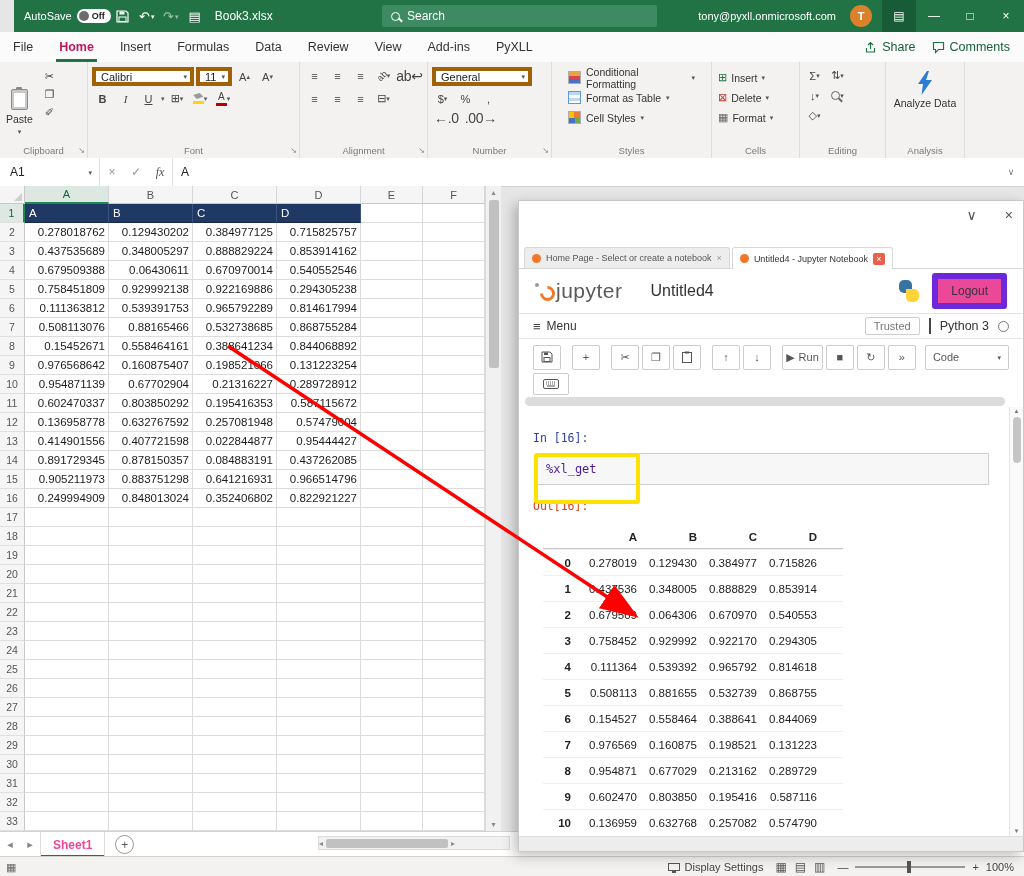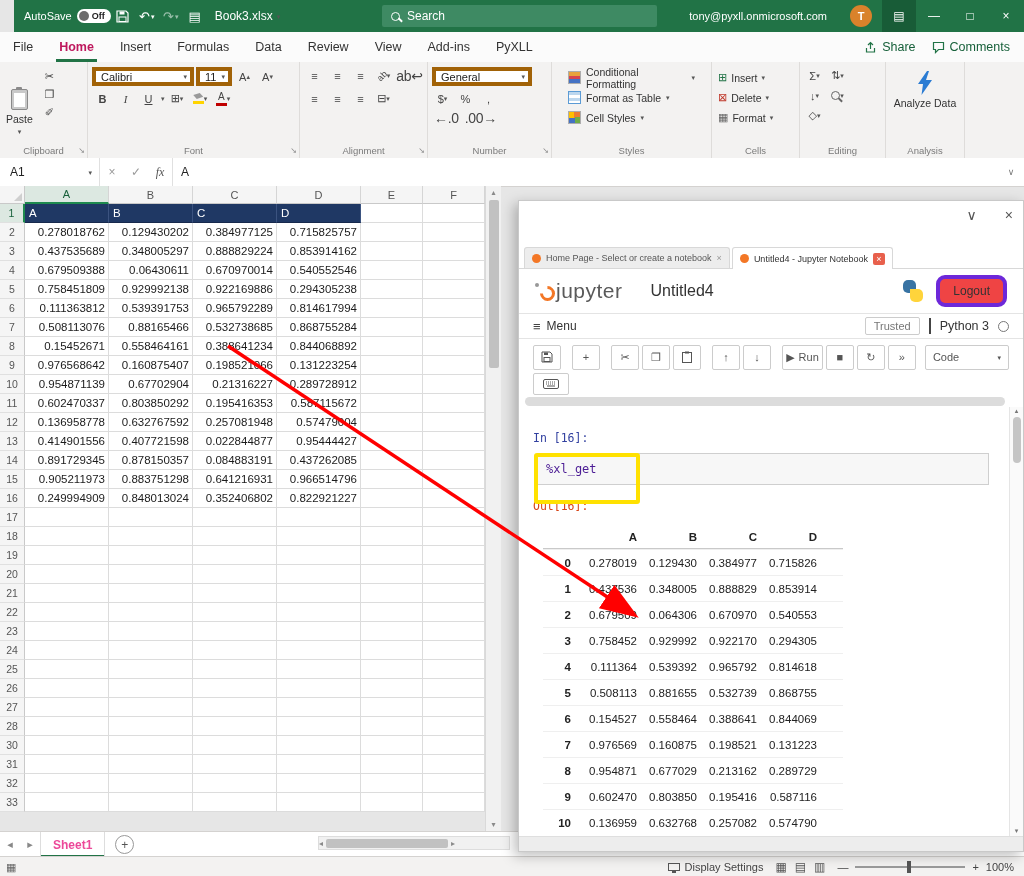--- a/index.html
+++ b/index.html
@@ -13,21 +13,21 @@
   .as-state{color:#222;font-size:9px;font-weight:700}
   .tb-btn{min-width:24px;height:32px;display:inline-flex;align-items:center;justify-content:center;gap:1px;font-size:13px;color:#fff}
   .tb-btn .chev{color:#fff}
   .dim{opacity:.55}
   .tb-doc{display:flex;align-items:center;gap:4px;font-size:12px;margin-left:8px;color:#fff}
   .tb-search{position:absolute;left:368px;top:5px;width:266px;height:22px;background:#3E8A63;border-radius:2px;display:flex;align-items:center;padding-left:9px;gap:7px;font-size:12px;color:#fff}
   .mag{width:9px;height:9px;border:1.5px solid #fff;border-radius:50%;display:inline-block;position:relative;box-sizing:border-box}
   .mag:after{content:"";position:absolute;width:5px;height:1.5px;background:#fff;right:-4px;bottom:-1px;transform:rotate(45deg)}
   .mag.g{border-color:#666}.mag.g:after{background:#666}
   .tb-right{position:absolute;right:0;top:0;height:32px;display:flex;align-items:center}
-  .tb-email{font-size:11px;margin-right:23px;color:#fff}
+  .tb-email{font-size:11px;margin-right:14px;color:#fff}
   .avatar{width:22px;height:22px;border-radius:50%;background:#D9822B;display:flex;align-items:center;justify-content:center;font-size:11px;font-weight:700;margin-right:10px;color:#fff}
   .tb-dark{width:34px;height:32px;background:#185C37;display:flex;align-items:center;justify-content:center;font-size:12px;color:#fff}
   .wbtn{width:36px;height:32px;display:flex;align-items:center;justify-content:center;font-size:12px;color:#fff}
   
   .rtabs{position:absolute;top:32px;left:0;right:0;height:30px;background:#FBFBFB;display:flex;align-items:center;font-size:12.5px;color:#333;border-bottom:1px solid #E6E4E2}
   .rtab{padding:0 13px;height:100%;display:flex;align-items:center;position:relative;white-space:nowrap}
   .rtab.active{color:#be185d;font-weight:700}
   .rtab.active:after{content:"";position:absolute;left:10px;right:10px;bottom:0;height:3px;background:#217346}
   .rtabs-right{margin-left:auto;display:flex;align-items:center;gap:16px;padding-right:14px;color:#17603A;font-size:12.5px}
   .rtabs-right .item{display:flex;align-items:center;gap:5px}
@@ -122,21 +122,21 @@
   .jhead{position:absolute;top:72px;left:16px;right:16px;height:36px;display:flex;align-items:center}
   .jlogo{display:flex;align-items:flex-end;gap:1px}
   .jdot{width:4px;height:4px;background:#989898;border-radius:50%;margin-bottom:16px}
   .moon{width:15px;height:15px;border-radius:50%;border:3.5px solid #F37726;border-top-color:transparent;transform:rotate(-45deg);box-sizing:border-box;margin-bottom:2px}
   .jword{font-size:21px;color:#5A5A5A;letter-spacing:.5px}
   .jtitle{font-size:16px;color:#333;margin-left:28px}
   .jhead-right{margin-left:auto;display:flex;align-items:center;gap:12px}
   .pyl{position:relative;width:22px;height:22px}
   .pyl:before{content:"";position:absolute;left:1px;top:0;width:13px;height:13px;background:#3873A3;border-radius:5px 5px 0 5px}
   .pyl:after{content:"";position:absolute;right:1px;bottom:0;width:13px;height:13px;background:#FFD43B;border-radius:0 5px 5px 5px}
-  .logout{border:4px solid #6d28d9;border-radius:9px;padding:5px 13px;font-size:12px;color:#333;background:#ef4444}
+  .logout{border:6px solid #6d28d9;border-radius:3px;padding:5px 13px;font-size:12px;color:#333;background:#ec4899}
   .jmenu{position:absolute;top:112px;left:0;right:0;height:26px;border-top:1px solid #E4E4E4;border-bottom:1px solid #E4E4E4;display:flex;align-items:center;padding:0 14px;box-sizing:border-box}
   .ham{font-size:13px;margin-right:6px;color:#444}
   .jmenu-right{margin-left:auto;display:flex;align-items:center;gap:9px}
   .trusted{border:1px solid #CCC;border-radius:2px;padding:2px 8px;font-size:11px;color:#777}
   .kdiv{width:2px;height:16px;background:#444}
   .kname{font-size:12.5px;color:#333}
   .kcirc{width:11px;height:11px;border:1.5px solid #777;border-radius:50%;box-sizing:border-box}
   .jtools{position:absolute;top:143px;left:14px;right:14px;height:26px;display:flex;align-items:center;gap:3px}
   .jbtn{min-width:28px;height:25px;border:1px solid #CCC;border-radius:2px;background:#fff;display:inline-flex;align-items:center;justify-content:center;font-size:11px;color:#555;gap:4px;box-sizing:border-box;padding:0 4px}
   .jgap{width:5px;flex:none}
@@ -720,20 +720,29 @@
         <div class="grow">
           <div class="rnum">28</div>
           <div class="gcell wide"></div>
           <div class="gcell wide"></div>
           <div class="gcell wide"></div>
           <div class="gcell wide"></div>
           <div class="gcell nrw"></div>
           <div class="gcell nrw"></div>
         </div>
         <div class="grow">
+          <div class="rnum">29</div>
+          <div class="gcell wide"></div>
+          <div class="gcell wide"></div>
+          <div class="gcell wide"></div>
+          <div class="gcell wide"></div>
+          <div class="gcell nrw"></div>
+          <div class="gcell nrw"></div>
+        </div>
+        <div class="grow">
           <div class="rnum">30</div>
           <div class="gcell wide"></div>
           <div class="gcell wide"></div>
           <div class="gcell wide"></div>
           <div class="gcell wide"></div>
           <div class="gcell nrw"></div>
           <div class="gcell nrw"></div>
         </div>
         <div class="grow">
           <div class="rnum">31</div>

